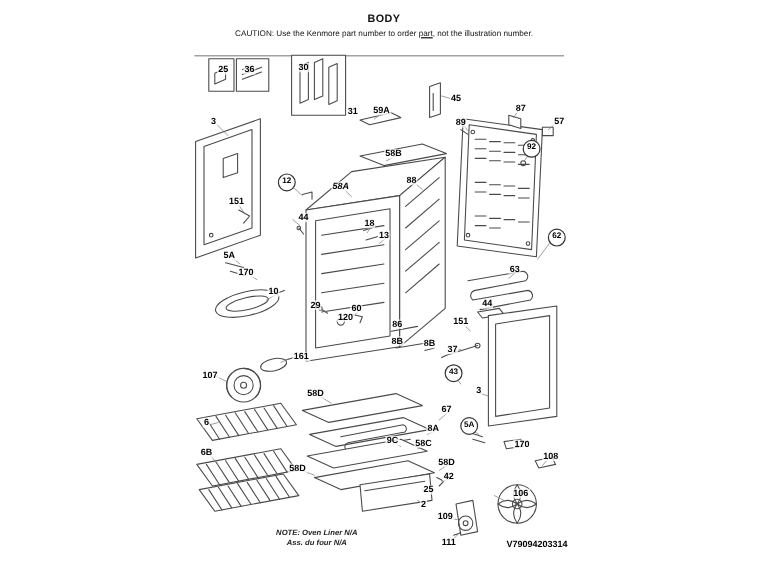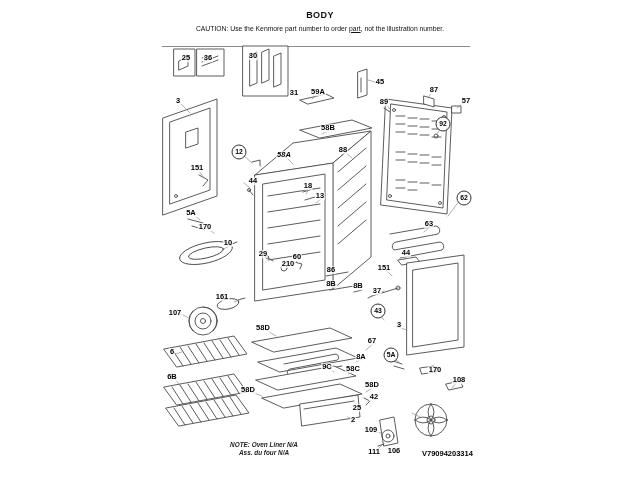--- a/index.html
+++ b/index.html
@@ -208,47 +208,47 @@
       <span class="callout" style="left: 241px; top: 181px; margin-left: 12px;">44</span>
       <span class="callout" style="left: 308px; top: 186px;">18</span>
       <span class="callout" style="left: 320px; top: 196px;">13</span>
       <span class="callout circled" style="left: 464px; top: 198px;">62</span>
       <span class="callout" style="left: 429px; top: 224px;">63</span>
       <span class="callout" style="left: 191px; top: 213px;">5A</span>
       <span class="callout" style="left: 205px; top: 227px;">170</span>
       <span class="callout" style="left: 228px; top: 243px;">10</span>
       <span class="callout" style="left: 263px; top: 254px;">29</span>
       <span class="callout" style="left: 297px; top: 257px;">60</span>
-      <span class="callout" style="left: 288px; top: 264px;">210</span>
+      <span class="callout" style="left: 288px; top: 264px;">120</span>
       <span class="callout" style="left: 331px; top: 270px;">86</span>
       <span class="callout" style="left: 331px; top: 284px;">8B</span>
       <span class="callout" style="left: 358px; top: 286px;">8B</span>
       <span class="callout" style="left: 406px; top: 253px;">44</span>
       <span class="callout" style="left: 384px; top: 268px;">151</span>
       <span class="callout" style="left: 377px; top: 291px;">37</span>
       <span class="callout circled" style="left: 378px; top: 311px;">43</span>
-      <span class="callout" style="left: 222px; top: 297px;">161</span>
+      <span class="callout" style="left: 251px; top: 297px;">161</span>
       <span class="callout" style="left: 175px; top: 313px;">107</span>
       <span class="callout" style="left: 263px; top: 328px;">58D</span>
       <span class="callout" style="left: 399px; top: 325px;">3</span>
       <span class="callout" style="left: 372px; top: 341px;">67</span>
       <span class="callout" style="left: 361px; top: 357px;">8A</span>
       <span class="callout" style="left: 327px; top: 367px;">9C</span>
       <span class="callout" style="left: 353px; top: 369px;">58C</span>
       <span class="callout circled" style="left: 391px; top: 355px;">5A</span>
       <span class="callout" style="left: 435px; top: 370px;">170</span>
       <span class="callout" style="left: 372px; top: 385px;">58D</span>
       <span class="callout" style="left: 374px; top: 397px;">42</span>
       <span class="callout" style="left: 357px; top: 408px;">25</span>
       <span class="callout" style="left: 353px; top: 420px;">2</span>
       <span class="callout" style="left: 172px; top: 352px;">6</span>
       <span class="callout" style="left: 172px; top: 377px;">6B</span>
       <span class="callout" style="left: 248px; top: 390px;">58D</span>
       <span class="callout" style="left: 459px; top: 380px;">108</span>
-      <span class="callout" style="left: 394px; top: 411px; margin-top: 40px;">106</span>
+      <span class="callout" style="left: 434px; top: 411px;">106</span>
       <span class="callout" style="left: 371px; top: 430px;">109</span>
       <span class="callout" style="left: 374px; top: 452px;">111</span>
     </div>
 
   <div class="note">
     <div>NOTE: Oven Liner N/A</div>
     <div>Ass. du four N/A</div>
   </div>
 
   <div class="diagram-id">V79094203314</div>

